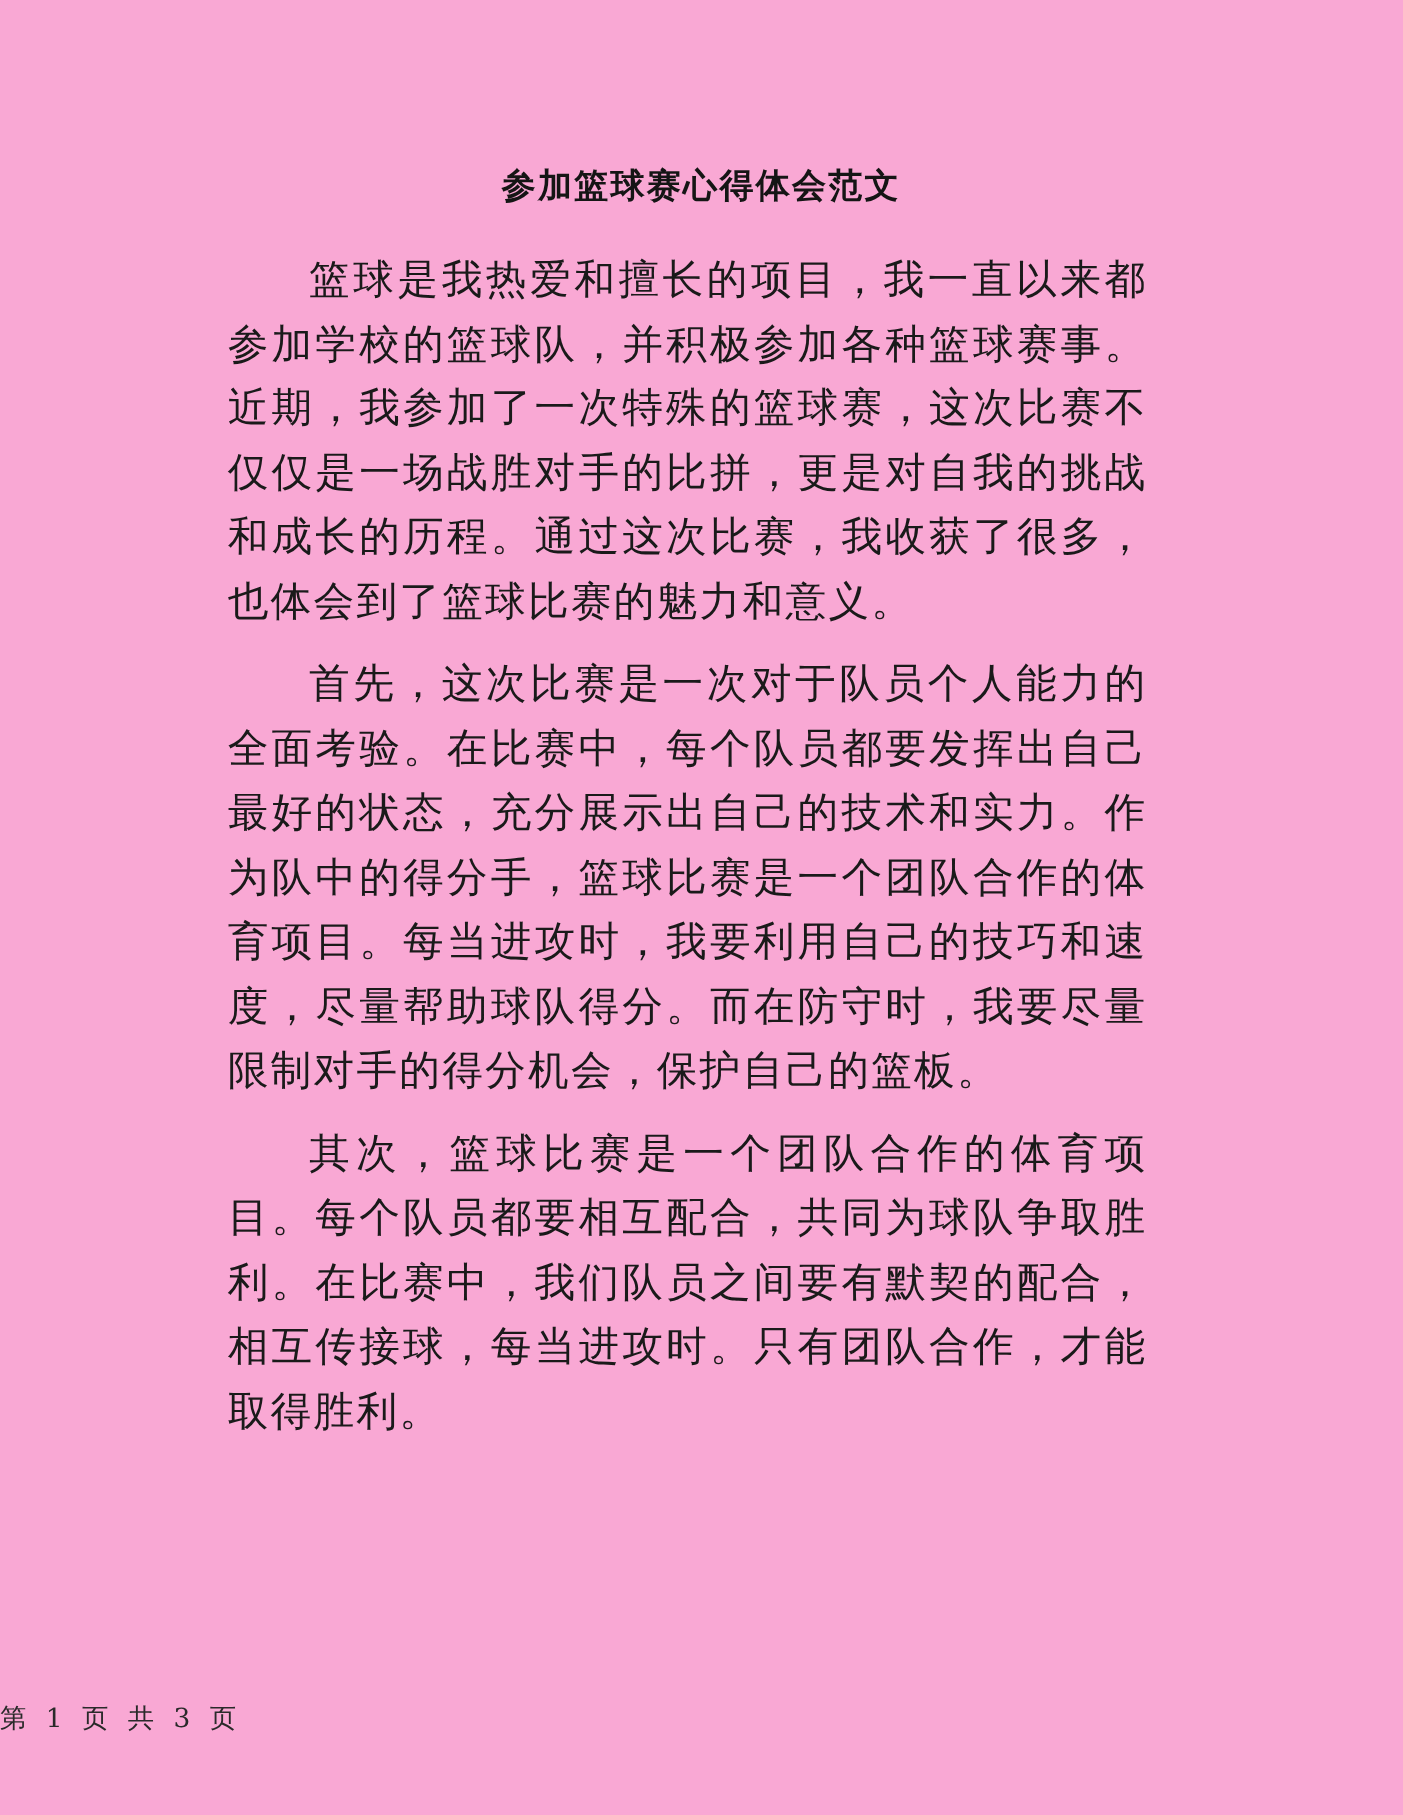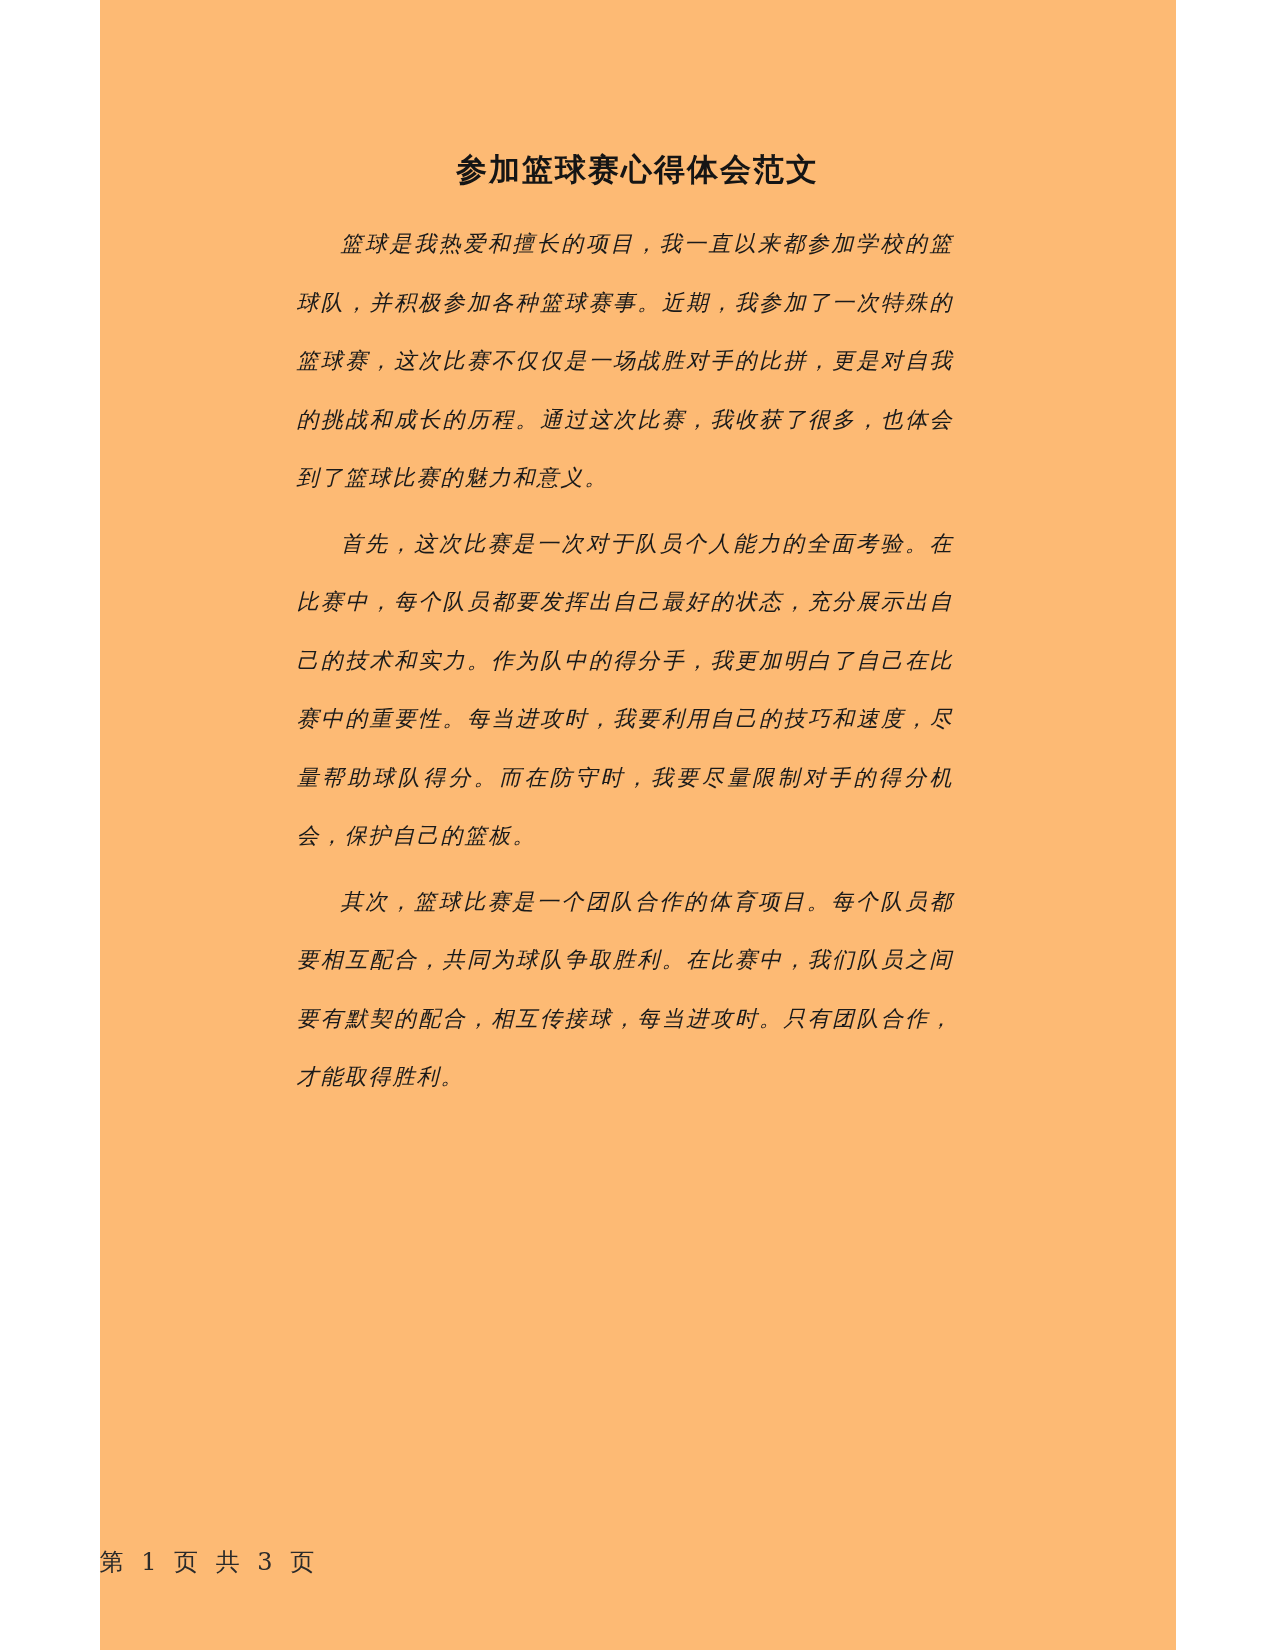--- a/index.html
+++ b/index.html
@@ -2,54 +2,53 @@
 <html lang="zh"><head>
 <meta charset="utf-8">
 <style>
   html, body {
     margin: 0;
     padding: 0;
     background: #ffffff;
   }
   .page {
     position: relative;
-    width: 1076px;
+    width: 1275px;
     height: 1650px;
     margin: 0 auto;
-    background: #fdba74;
+    background: #f9a8d4;
     color: #1a1a1a;
     font-family: "DejaVu Serif", "Liberation Serif", serif;
     box-sizing: border-box;
     overflow: hidden;
   }
   .doc-title {
     margin: 0;
     padding: 146px 0 0 0;
     text-align: center;
     font-size: 31px;
     line-height: 46px;
     font-weight: 700;
     letter-spacing: 2px;
     color: #151515;
   }
   .doc-content {
     padding: 16px 215px 0 190px; 
   }
   .doc-content p {
-    margin: 7px;
-    font-size: 22px;
+    margin: 17px;
+    font-size: 37px;
     line-height: 58.5px;
     letter-spacing: 2px;
     text-indent: 2em;
     text-align: justify;
     text-align-last: left;
     text-justify: inter-character;
     word-break: break-all;
     color: #1a1a1a;
-    font-style: italic;
   }
   .page-footer {
     position: absolute;
     left: 0;
     right: 0;
     bottom: 72px;
     text-align: left;
     font-size: 24px;
     letter-spacing: 5px;
     color: #2a2a2a;
@@ -57,21 +56,21 @@
 </style>
 </head>
 <body>
 
 <div class="page">
 
   <h1 class="doc-title">参加篮球赛心得体会范文</h1>
 
   <div class="doc-content">
     <p>篮球是我热爱和擅长的项目，我一直以来都参加学校的篮球队，并积极参加各种篮球赛事。近期，我参加了一次特殊的篮球赛，这次比赛不仅仅是一场战胜对手的比拼，更是对自我的挑战和成长的历程。通过这次比赛，我收获了很多，也体会到了篮球比赛的魅力和意义。</p>
-    <p>首先，这次比赛是一次对于队员个人能力的全面考验。在比赛中，每个队员都要发挥出自己最好的状态，充分展示出自己的技术和实力。作为队中的得分手，我更加明白了自己在比赛中的重要性。每当进攻时，我要利用自己的技巧和速度，尽量帮助球队得分。而在防守时，我要尽量限制对手的得分机会，保护自己的篮板。</p>
+    <p>首先，这次比赛是一次对于队员个人能力的全面考验。在比赛中，每个队员都要发挥出自己最好的状态，充分展示出自己的技术和实力。作为队中的得分手，篮球比赛是一个团队合作的体育项目。每当进攻时，我要利用自己的技巧和速度，尽量帮助球队得分。而在防守时，我要尽量限制对手的得分机会，保护自己的篮板。</p>
     <p>其次，篮球比赛是一个团队合作的体育项目。每个队员都要相互配合，共同为球队争取胜利。在比赛中，我们队员之间要有默契的配合，相互传接球，每当进攻时。只有团队合作，才能取得胜利。</p>
   </div>
 
   <div class="page-footer">
     <span>第 1 页 共 3 页</span>
   </div>
 
 </div>
 
 </body></html>

